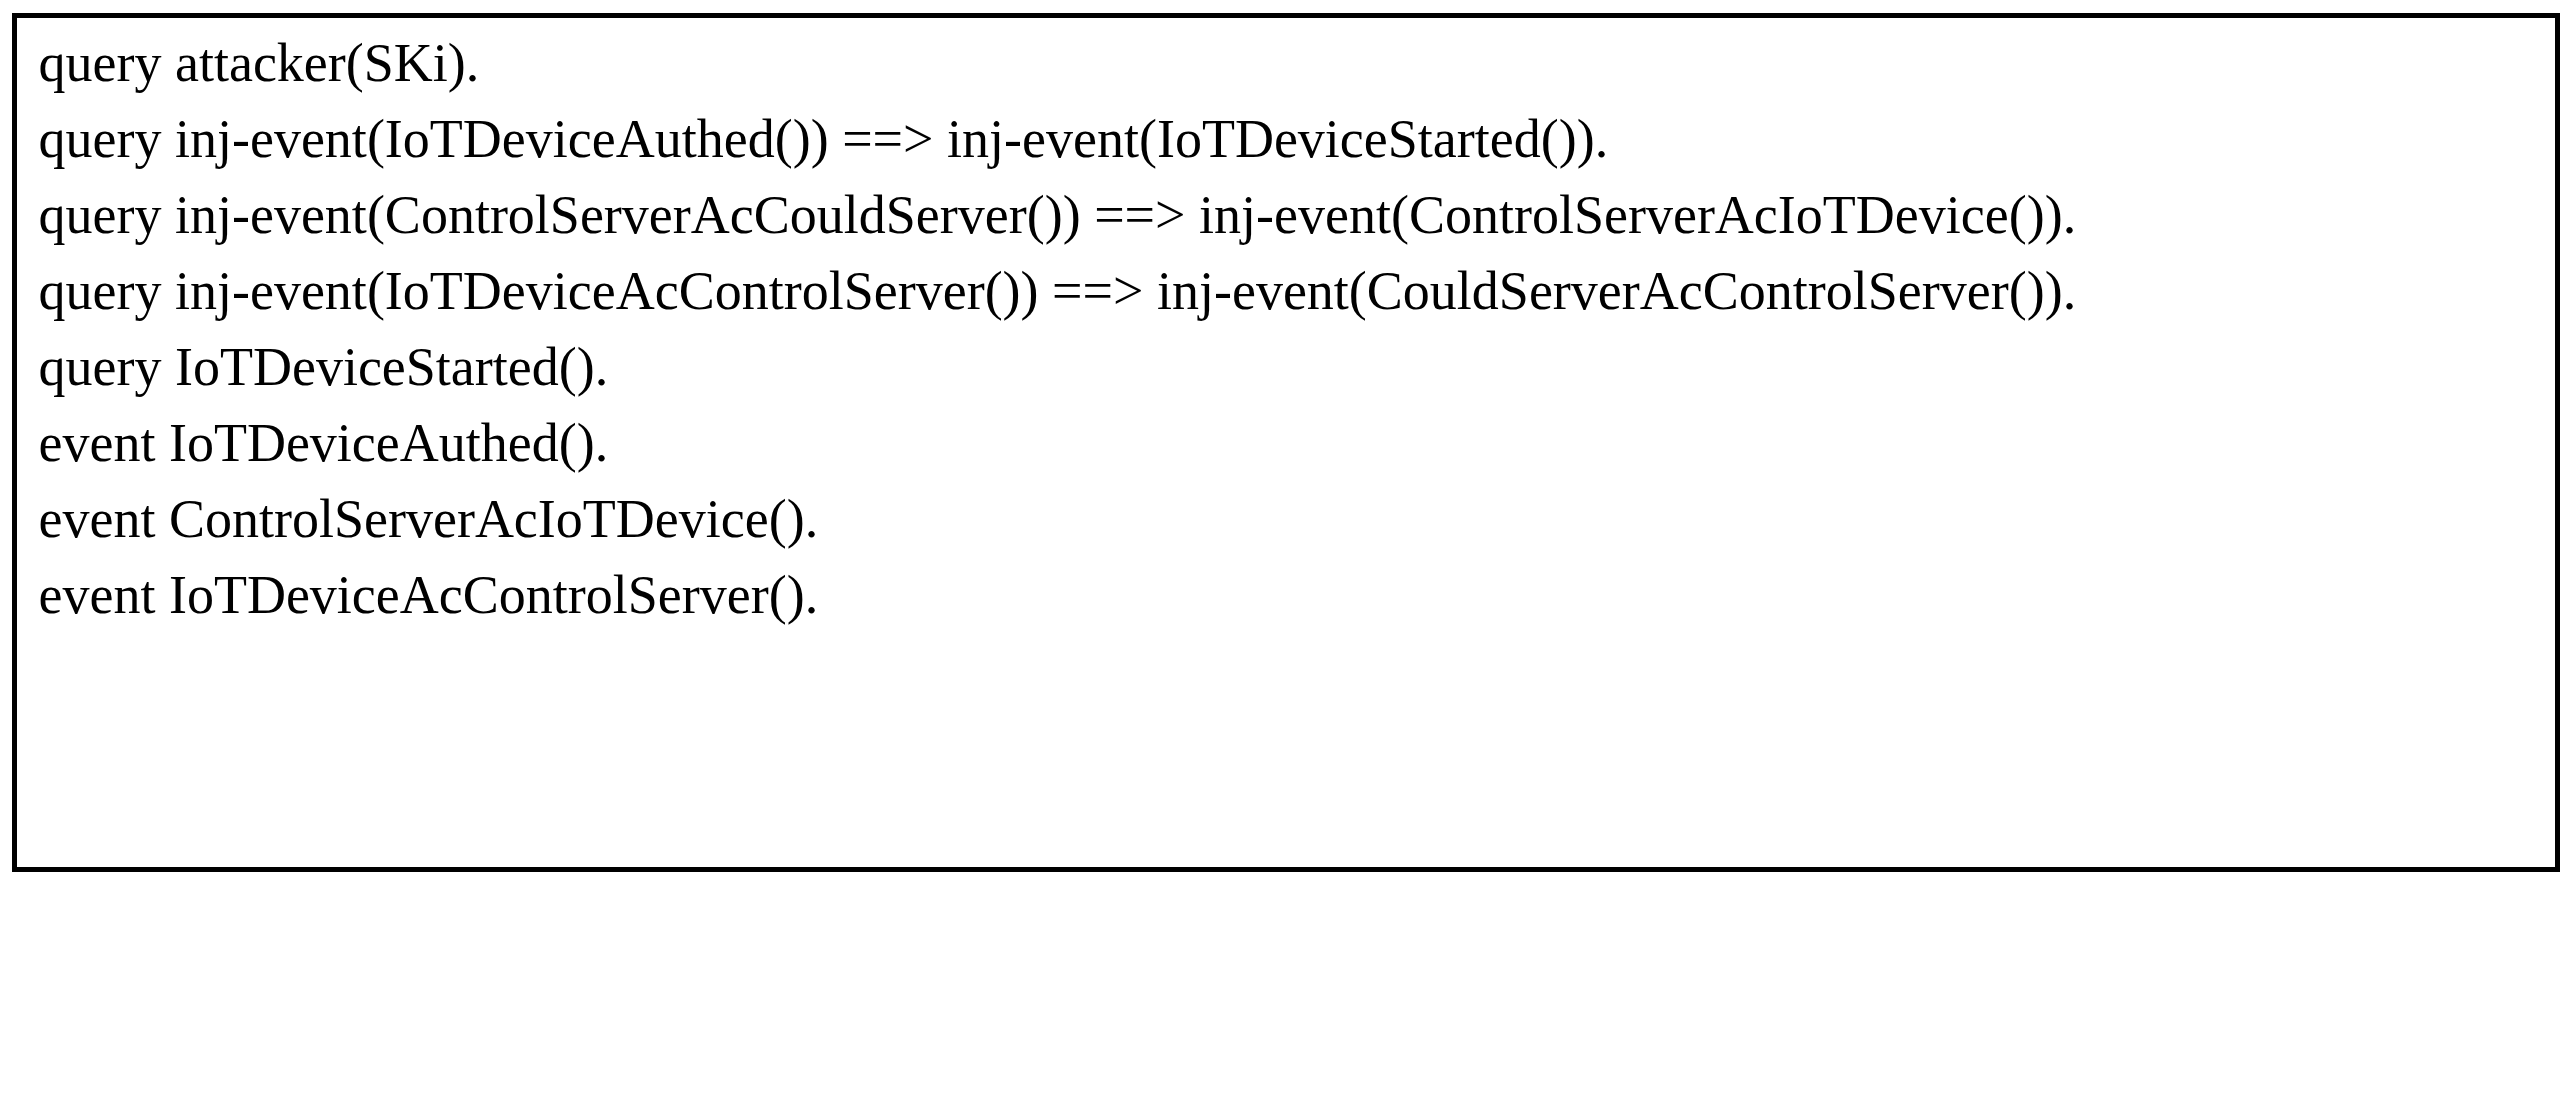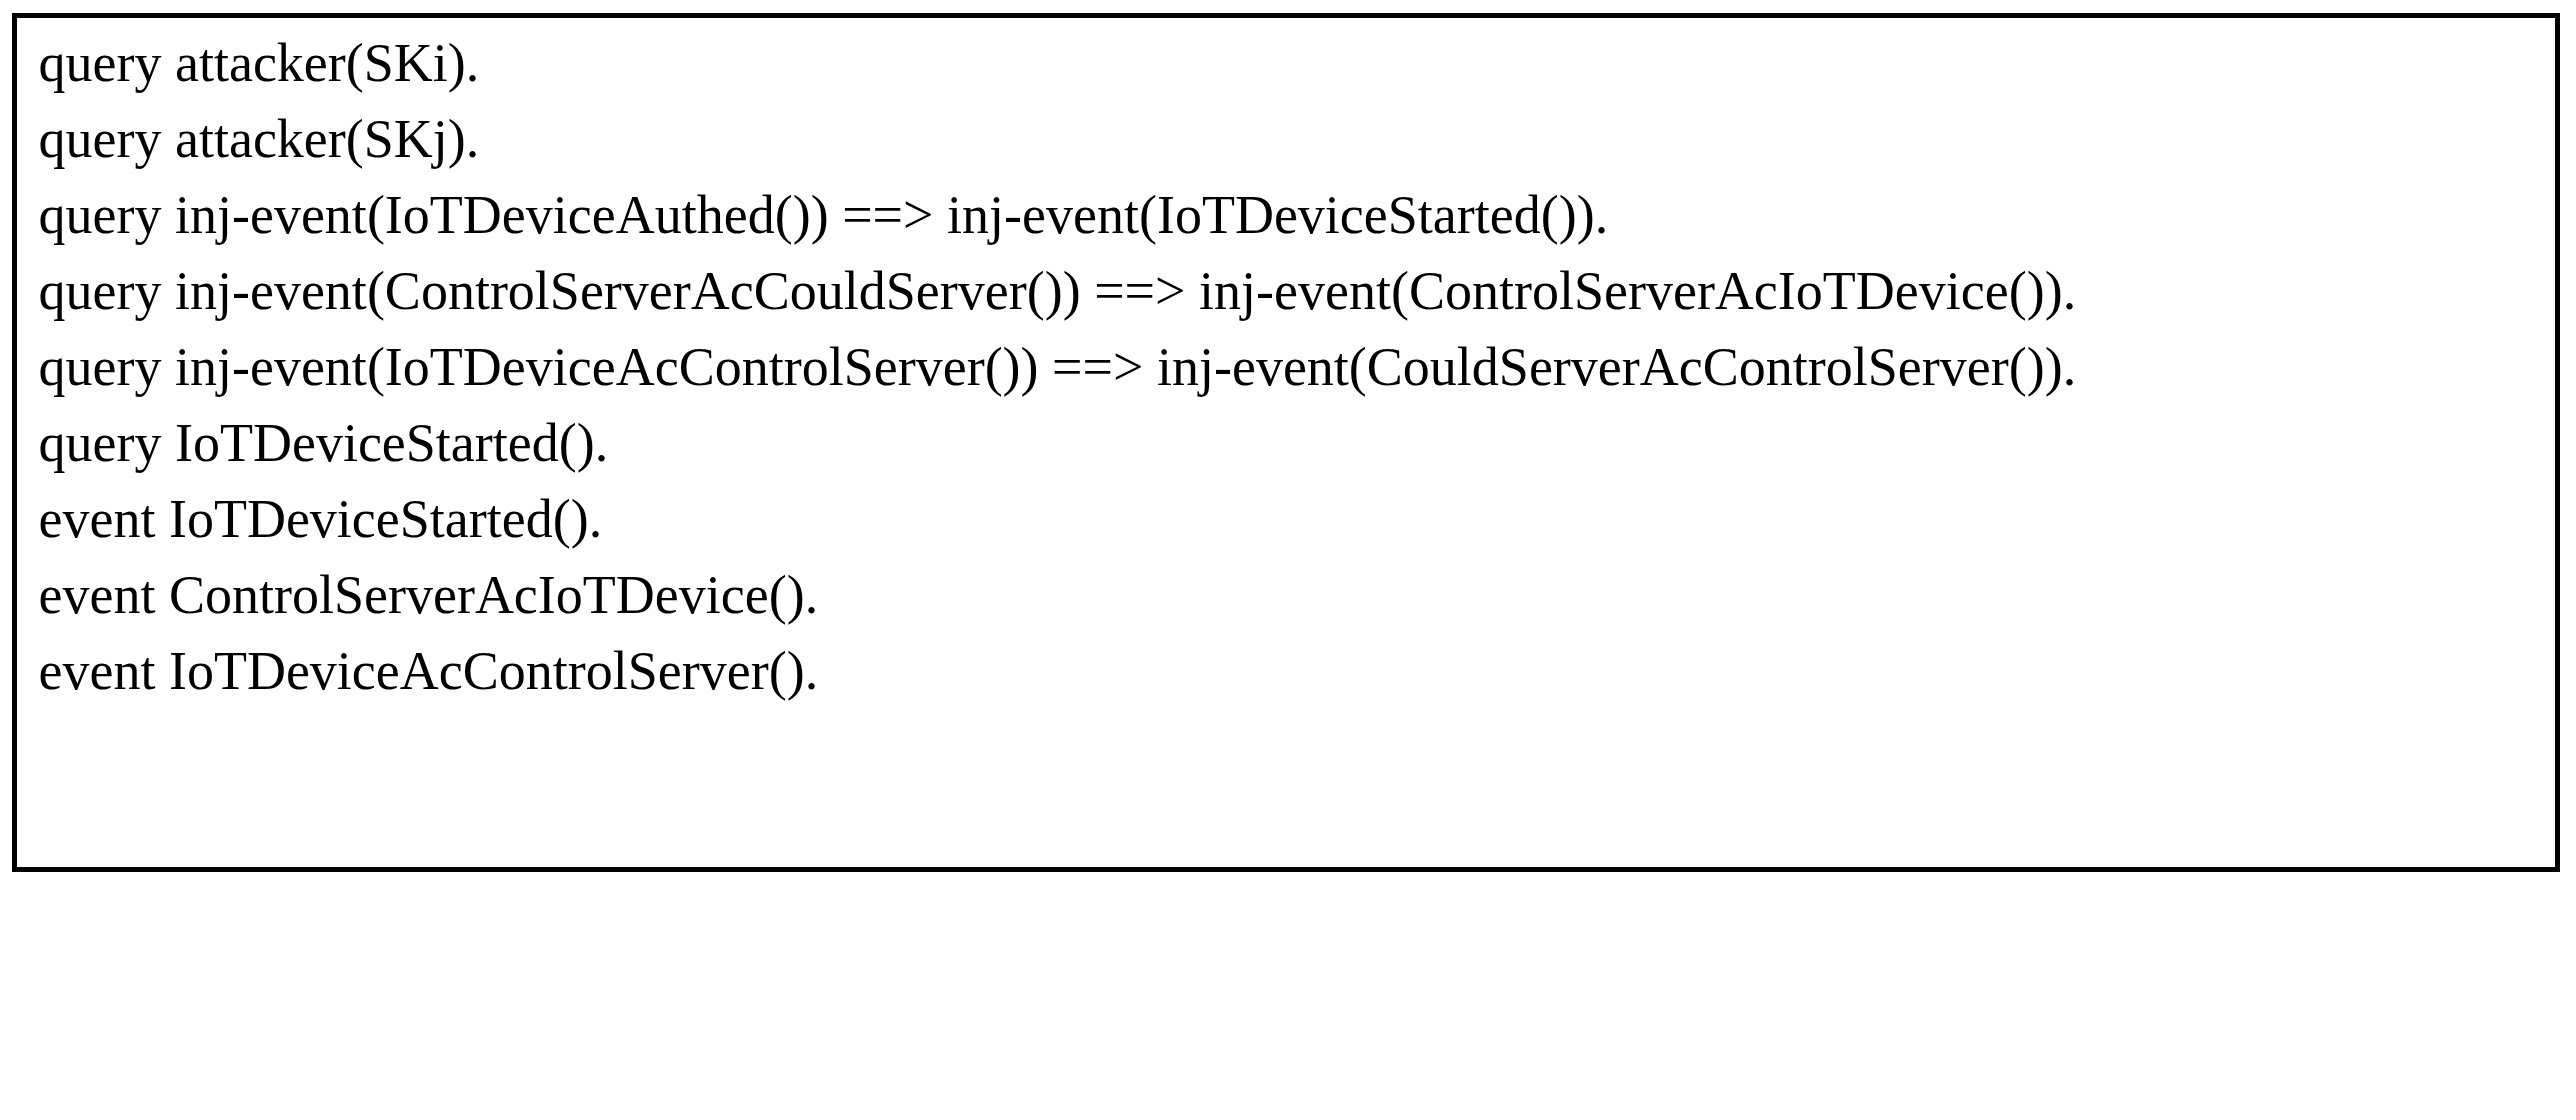--- a/index.html
+++ b/index.html
@@ -41,24 +41,23 @@
     vertical-align: -11.5px;
     margin: 0 0.8px;
   }
 </style>
 </head>
 <body>
 
 <div class="page">
   <div class="code-box">
     <div class="code-line">query attacker(SKi).</div>
-    <div class="code-line">query attacker(SKj).</div>
     <div class="code-line">query inj-event(IoTDeviceAuthed()) ==&gt; inj-event(IoTDeviceStarted()).</div>
     <div class="code-line">query inj-event(ControlServerAcCouldServer()) ==&gt; inj-event(ControlServerAcIoTDevice()).</div>
     <div class="code-line">query inj-event(IoTDeviceAcControlServer()) ==&gt; inj-event(CouldServerAcControlServer()).</div>
     <div class="code-line"></div>
     <div class="code-line">query IoTDeviceStarted().</div>
-    <div class="code-line">event IoTDeviceStarted().</div>
+    <div class="code-line">event IoTDeviceAuthed().</div>
     <div class="code-line">event ControlServerAcIoTDevice().</div>
     <div class="code-line">event IoTDeviceAcControlServer().</div>
   </div>
 </div>
 
 
 </body></html>

